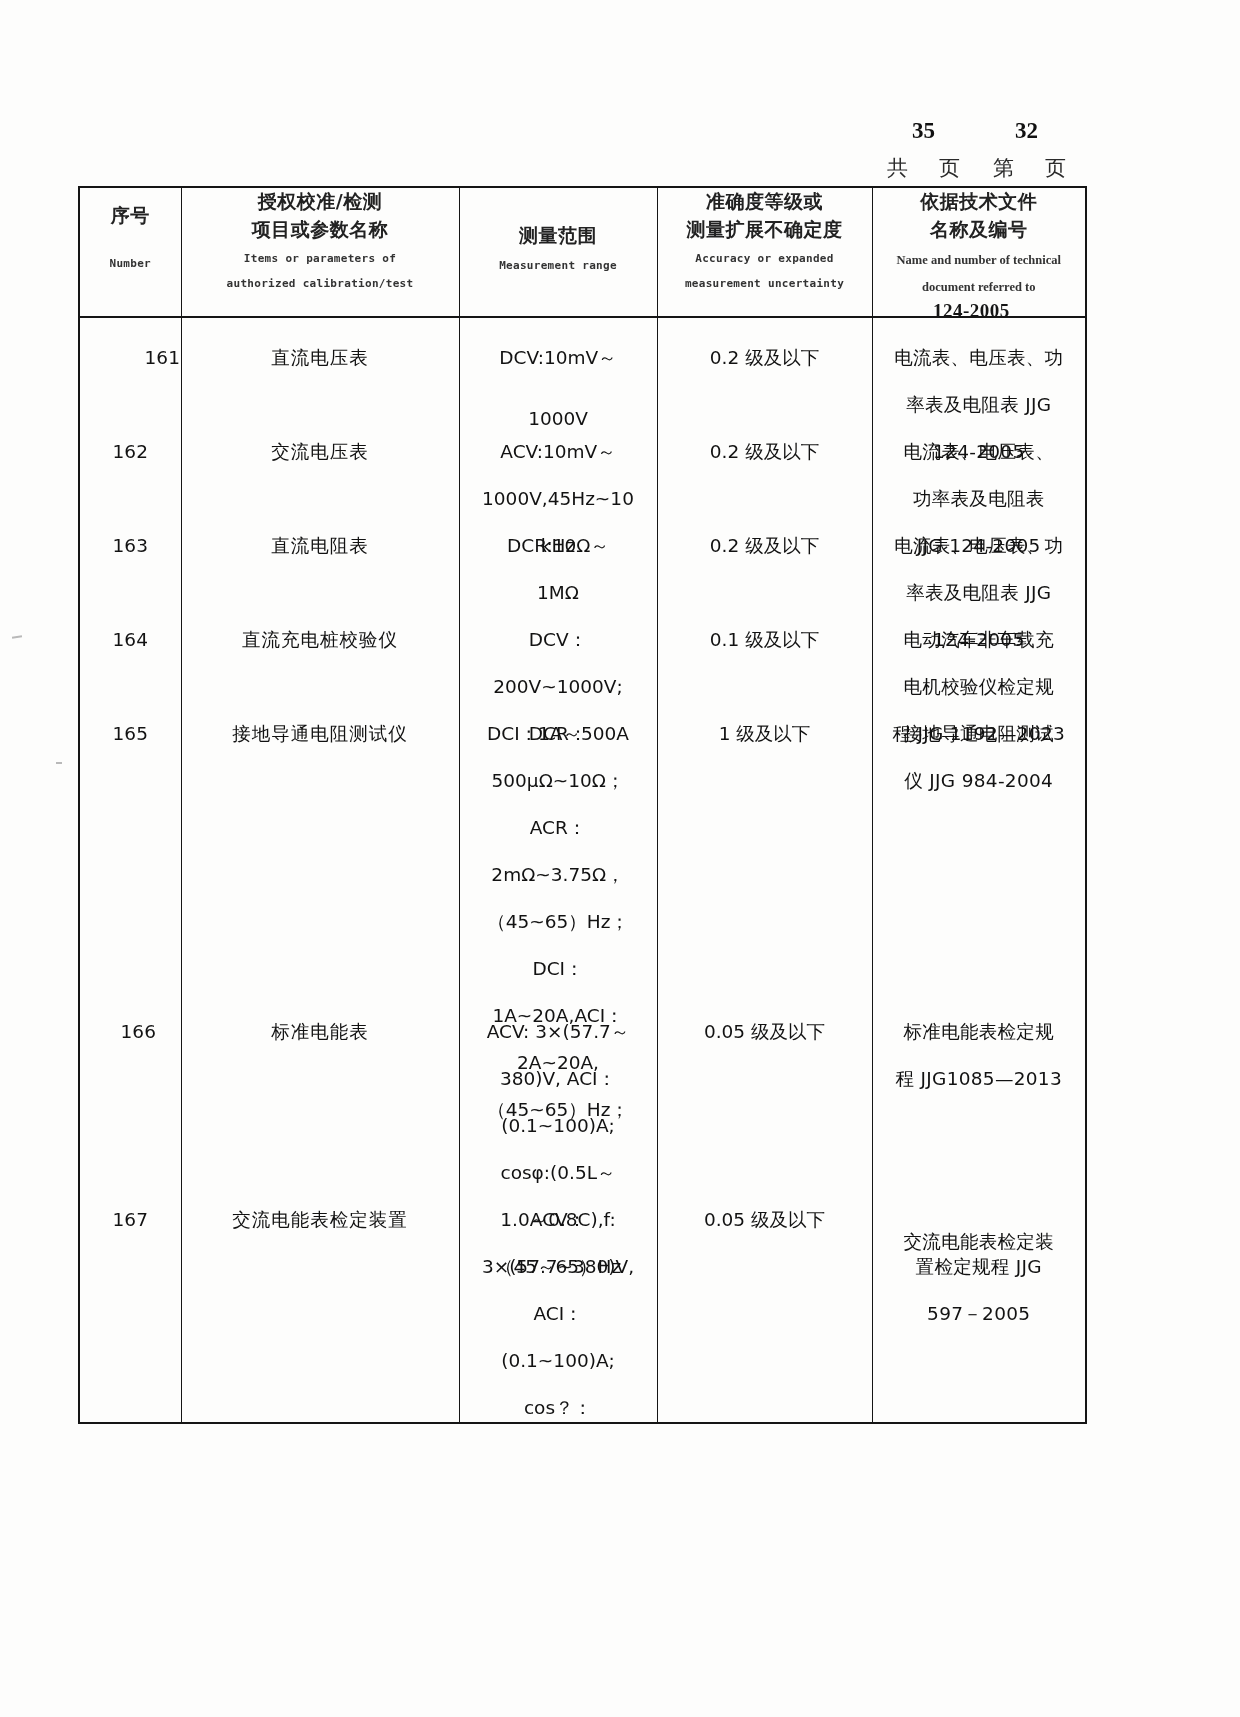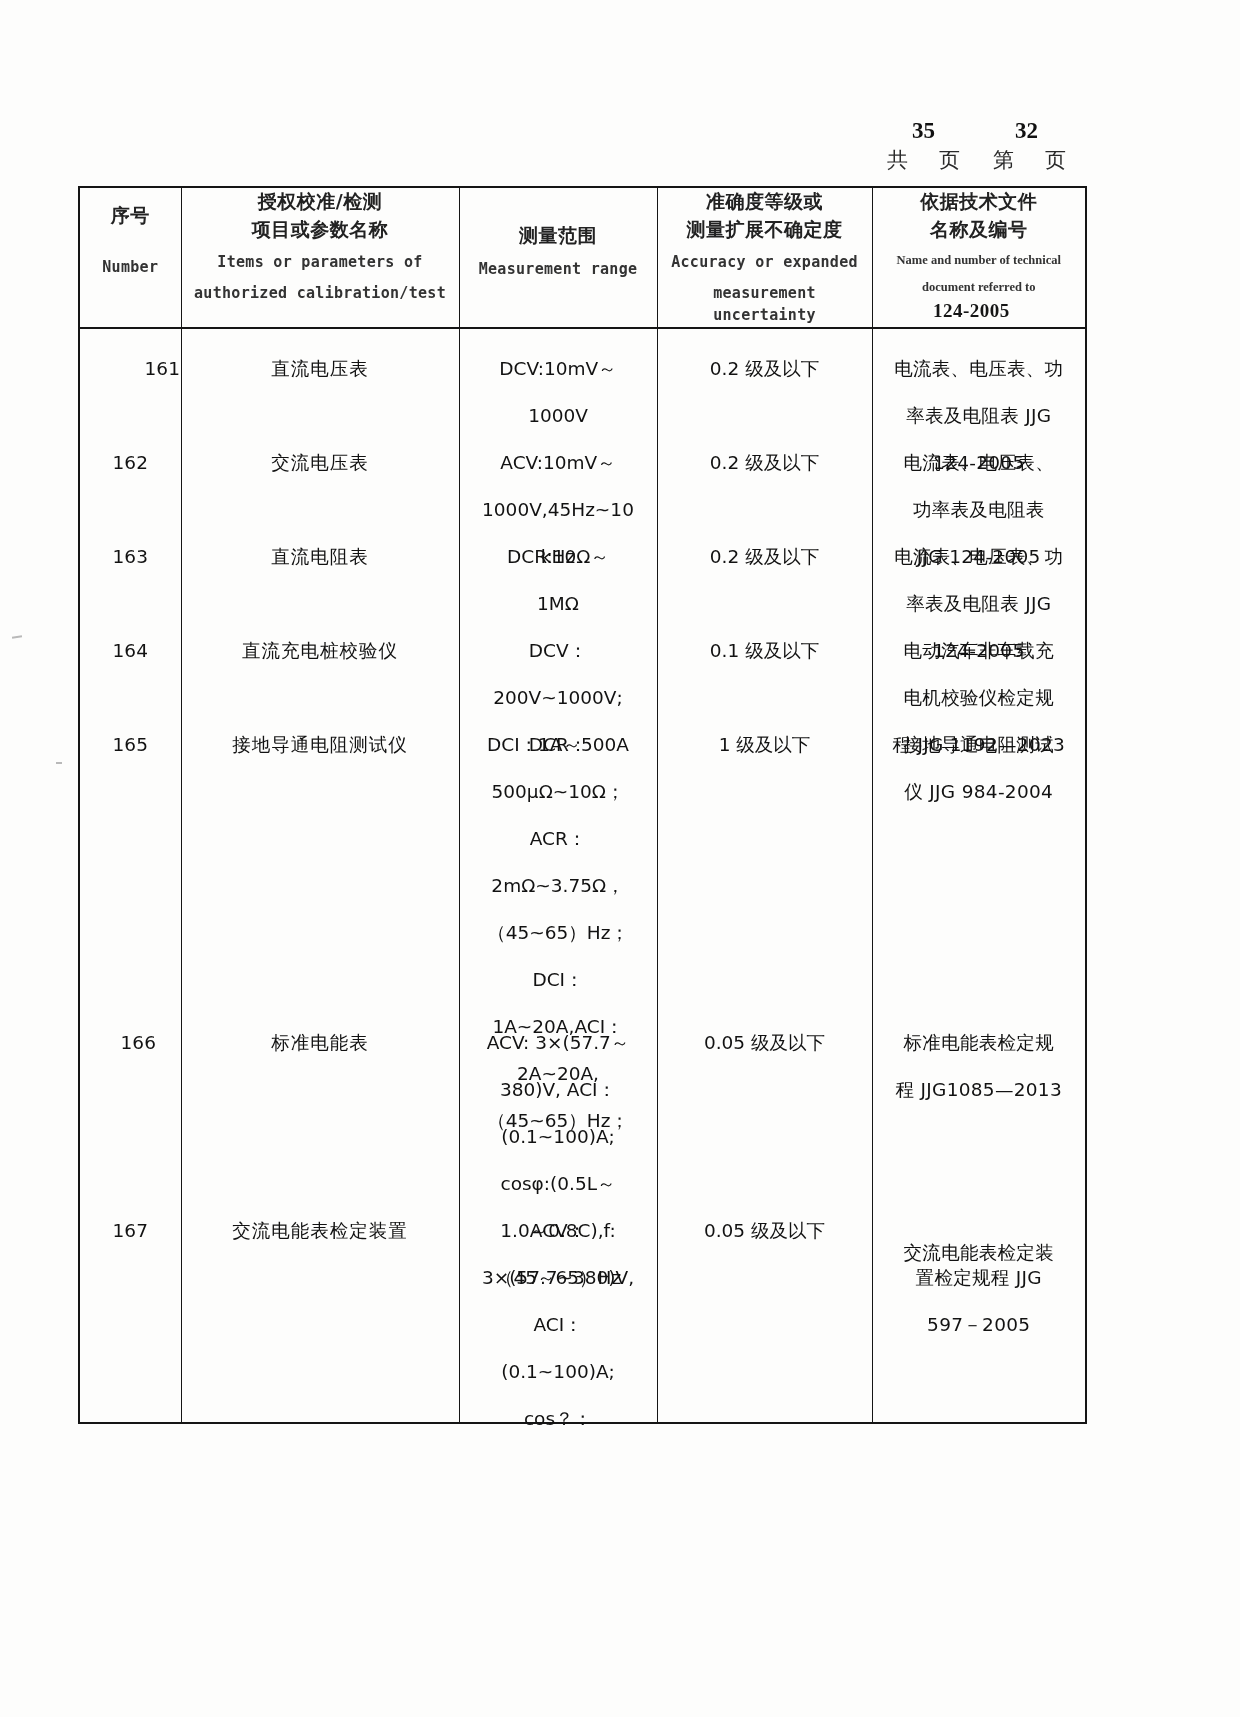--- a/index.html
+++ b/index.html
@@ -56,21 +56,21 @@
     position: absolute;
     font-size: 23px;
     font-weight: bold;
     font-family: "Liberation Serif", serif;
     color: #111;
   }
   .pc-total { left: 57px; top: 0px; }
   .pc-current { left: 160px; top: 0px; }
   .pc-label {
     position: absolute;
-    top: 28px;
+    top: 36px;
     left: 0;
     width: 250px;
     font-size: 21px;
     letter-spacing: 1px;
     white-space: nowrap;
     font-family: "DejaVu Serif", serif;
     color: #2a2a2a;
   }
   .pc-label span { display: inline-block; }
   .pc-gong  { margin-left: 32px; }
@@ -119,21 +119,21 @@
     box-sizing: border-box;
   }
   .hdr .cn {
     font-size: 19px;
     line-height: 1.45;
     font-family: "DejaVu Serif", "Liberation Serif", serif;
     color: #222;
     letter-spacing: 0.5px;
   }
   .hdr .en {
-    font-size: 15px;
+    font-size: 11px;
     line-height: 1.5;
     margin-top: 8px;
     font-family: "DejaVu Sans Mono", "Liberation Mono", monospace;
     color: #333;
     letter-spacing: 0.3px;
   }
   .hdr.small .cn { font-size: 19px; }
   .hdr.small .en { font-size: 12.5px; font-family: "Liberation Serif", serif; letter-spacing: 0; }
   .hdr.vcenter { padding-top: 34px; }
   .hdr.no-col .cn { margin-top: 14px; }
@@ -293,21 +293,21 @@
                 <div class="ln" style="position: absolute; top: 204px; left: 0px; width: 100%;">直流电阻表</div>
                 <div class="ln" style="position: absolute; top: 298px; left: 0px; width: 100%;">直流充电桩校验仪</div>
                 <div class="ln" style="position: absolute; top: 392px; left: 0px; width: 100%;">接地导通电阻测试仪</div>
                 <div class="ln" style="position: absolute; top: 690px; left: 0px; width: 100%;">标准电能表</div>
                 <div class="ln" style="position: absolute; top: 878px; left: 0px; width: 100%;">交流电能表检定装置</div>
               </div>
             </td>
           <td class="cell range-cell">
               <div class="lines" id="col-range" style="position: absolute; top: 0px; left: 0px; height: 100%;">
                 <div class="ln" style="position: absolute; top: 16px; left: 0px; width: 100%;">DCV:10mV～</div>
-                <div class="ln" style="position: absolute; top: 63px; left: 0px; width: 100%;">1000V</div>
+                <div class="ln" style="position: absolute; top: 77px; left: 0px; width: 100%;">1000V</div>
                 <div class="ln" style="position: absolute; top: 110px; left: 0px; width: 100%;">ACV:10mV～</div>
                 <div class="ln" style="position: absolute; top: 157px; left: 0px; width: 100%;">1000V,45Hz~10</div>
                 <div class="ln" style="position: absolute; top: 204px; left: 0px; width: 100%;">kHz</div>
                 <div class="ln" style="position: absolute; top: 204px; left: 0px; width: 100%;">DCR:10Ω～</div>
                 <div class="ln" style="position: absolute; top: 251px; left: 0px; width: 100%;">1MΩ</div>
                 <div class="ln" style="position: absolute; top: 298px; left: 0px; width: 100%;">DCV：</div>
                 <div class="ln" style="position: absolute; top: 345px; left: 0px; width: 100%;">200V~1000V;</div>
                 <div class="ln" style="position: absolute; top: 392px; left: 0px; width: 100%;">DCI：1A～500A</div>
                 <div class="ln" style="position: absolute; top: 392px; left: 0px; width: 100%;">DCR：</div>
                 <div class="ln" style="position: absolute; top: 439px; left: 0px; width: 100%;">500μΩ~10Ω；</div>

